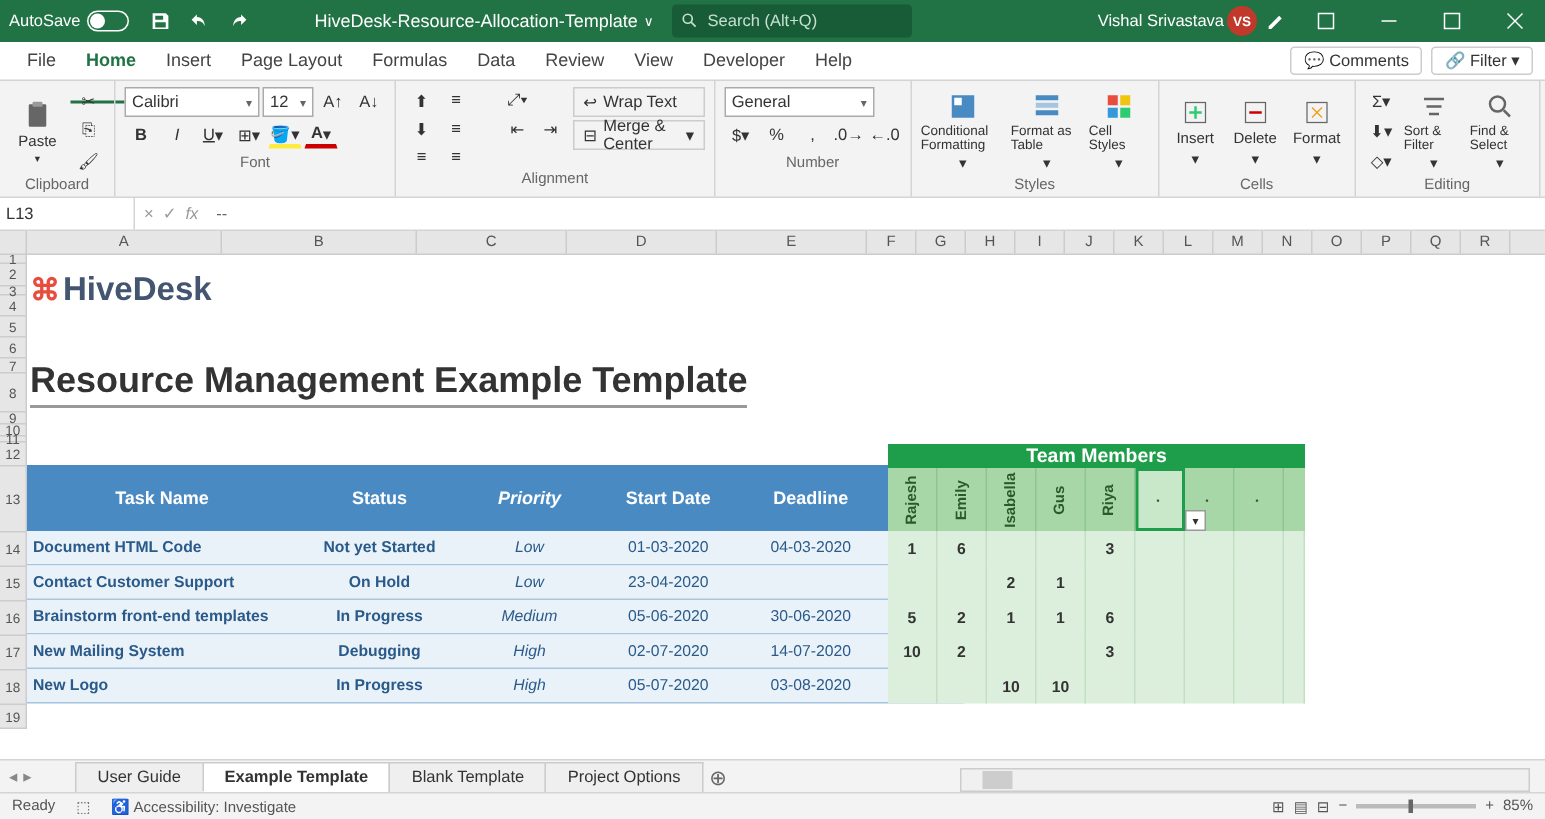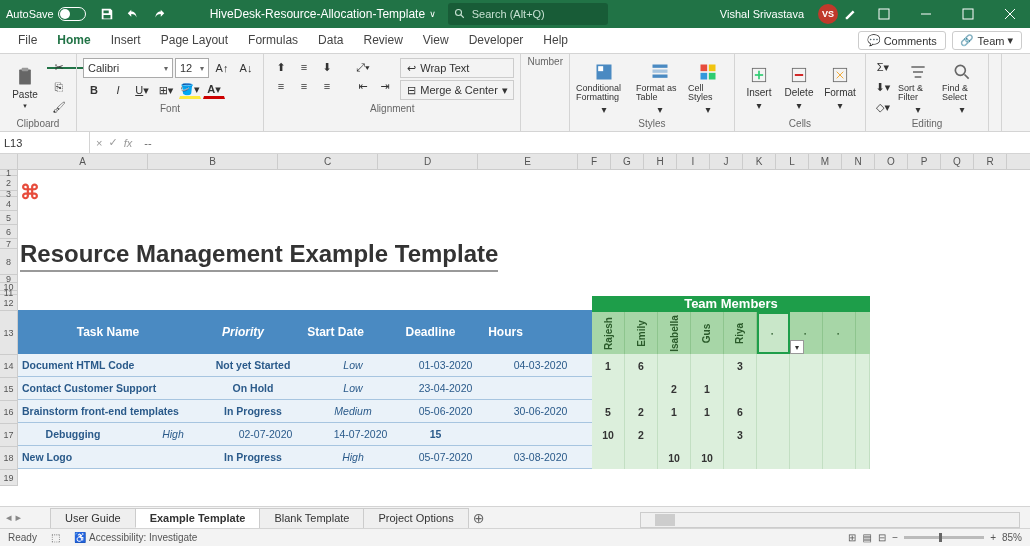--- a/index.html
+++ b/index.html
@@ -9,21 +9,21 @@
 .titlebar { background:#217346; height:28px; display:flex; align-items:center; color:#fff; padding:0 0; }
 .titlebar .left { display:flex; align-items:center; gap:4px; }
 .autosave { display:flex; align-items:center; gap:4px; font-size:11px; padding:2px 6px; }
 .toggle { width:28px; height:14px; border:1px solid #fff; border-radius:7px; position:relative; }
 .toggle::after { content:""; width:10px; height:10px; background:#fff; border-radius:50%; position:absolute; left:1px; top:1px; }
 .tb-icon { width:22px; height:22px; display:flex; align-items:center; justify-content:center; cursor:pointer; }
 .tb-icon svg { fill:#fff; }
 .filename { margin-left:40px; font-size:12px; display:flex; align-items:center; gap:4px; }
 .searchbox { margin-left:12px; background:#185c37; height:22px; width:160px; border-radius:3px; display:flex; align-items:center; padding:0 6px; color:#c5e0d1; gap:6px; }
 .titlebar .right { margin-left:auto; display:flex; align-items:center; gap:2px; }
-.user { font-size:11px; margin-right:12px; }
+.user { font-size:11px; margin-right:0; }
 .avatar { width:20px; height:20px; background:#c0392b; border-radius:50%; display:flex; align-items:center; justify-content:center; font-size:9px; font-weight:bold; }
 .win-btn { width:40px; height:28px; display:flex; align-items:center; justify-content:center; cursor:pointer; }
 .win-btn svg { stroke:#fff; fill:none; }
 
 
 .ribbon-tabs { background:#fff; height:26px; display:flex; align-items:center; border-bottom:1px solid #d4d4d4; padding:0 8px; }
 .rtab { padding:20px 10px; font-size:12px; cursor:pointer; color:#444; }
 .rtab.active { color:#217346; border-bottom:2px solid #217346; font-weight:600; }
 .ribbon-right { margin-left:auto; display:flex; gap:6px; align-items:center; }
 .rbtn { border:1px solid #ccc; padding:2px 8px; border-radius:3px; font-size:11px; display:flex; align-items:center; gap:3px; cursor:pointer; }
@@ -175,21 +175,21 @@
       <div class="rtab">Page Layout</div>
       <div class="rtab">Formulas</div>
       <div class="rtab">Data</div>
       <div class="rtab">Review</div>
       <div class="rtab">View</div>
       <div class="rtab">Developer</div>
       <div class="rtab">Help</div>
     </div>
   <div class="ribbon-right">
     <div class="rbtn">💬 <span>Comments</span></div>
-    <div class="rbtn">🔗 <span>Team</span> ▾</div>
+    <div class="rbtn">🔗 <span>Filter</span> ▾</div>
   </div>
 </div>
 
 <div class="ribbon">
   <div class="rgroup">
     <div class="rgroup-body">
       <div class="big-btn">
           <svg viewBox="0 0 24 24" fill="#666">
             <rect x="5" y="3" width="14" height="18" rx="1"></rect>
             <rect x="8" y="1" width="8" height="4" rx="1" fill="#999"></rect>
@@ -246,20 +246,30 @@
         </div>
       </div>
       <div class="btn-col">
         <div class="wide-btn">↩ <span>Wrap Text</span></div>
         <div class="wide-btn">⊟ <span>Merge &amp; Center</span> ▾</div>
       </div>
     </div>
     <div class="rgroup-label">Alignment</div>
   </div>
   <div class="rgroup">
+    <div class="rgroup-body" style="flex-direction:column;gap:3px">
+      <div class="combo" style="width:100px">General</div>
+      <div class="font-row">
+        <div class="mini-btn">$▾</div>
+        <div class="mini-btn">%</div>
+        <div class="mini-btn">,</div>
+        <div class="mini-btn">.0→</div>
+        <div class="mini-btn">←.0</div>
+      </div>
+    </div>
     <div class="rgroup-label">Number</div>
   </div>
   <div class="rgroup">
     <div class="rgroup-body">
       <div class="big-btn" style="width:56px"><svg viewBox="0 0 24 24" fill="#4a8ac2">
             <rect x="3" y="3" width="18" height="18"></rect>
             <rect x="5" y="5" width="6" height="6" fill="#fff"></rect>
           </svg><span style="font-size:9px;line-height:1">Conditional Formatting</span>▾</div>
       <div class="big-btn" style="width:48px"><svg viewBox="0 0 24 24" fill="#4a8ac2">
             <rect x="3" y="3" width="18" height="4"></rect>
@@ -365,26 +375,28 @@
       <div class="rh" style="height: 23px; line-height: 23px;">14</div>
       <div class="rh" style="height: 23px; line-height: 23px;">15</div>
       <div class="rh" style="height: 23px; line-height: 23px;">16</div>
       <div class="rh" style="height: 23px; line-height: 23px;">17</div>
       <div class="rh" style="height: 23px; line-height: 23px;">18</div>
       <div class="rh" style="height: 16px; line-height: 16px;">19</div>
     </div>
   <div class="sheet">
     <div style="position:absolute;top:6px;left:2px" class="logo-text">
       <span class="logo-glyph">⌘</span>
+        <span>HiveDesk</span>
     </div>
     <div style="position:absolute;top:70px;left:2px" class="doc-title">Resource Management Example Template</div>
 
     <div class="task-table">
       <div class="th-row" id="throw">
           <div class="th" style="width: 180px;">Task Name</div>
+          <div class="th" style="width: 110px;">Status</div>
           <div class="th" style="width: 90px; font-style: italic;">Priority</div>
           <div class="th" style="width: 95px;">Start Date</div>
           <div class="th" style="width: 95px;">Deadline</div>
           <div class="th" style="width: 55px;">Hours</div>
         </div>
       <div id="taskrows">
           <div class="td-row">
             <div class="td left bold" style="width: 180px;">Document HTML Code</div>
             <div class="td bold" style="width: 110px;">Not yet Started</div>
             <div class="td em" style="width: 90px;">Low</div>
@@ -402,20 +414,21 @@
           </div>
           <div class="td-row">
             <div class="td left bold" style="width: 180px;">Brainstorm front-end templates</div>
             <div class="td bold" style="width: 110px;">In Progress</div>
             <div class="td em" style="width: 90px;">Medium</div>
             <div class="td " style="width: 95px;">05-06-2020</div>
             <div class="td " style="width: 95px;">30-06-2020</div>
             <div class="td bold" style="width: 55px;">15</div>
           </div>
           <div class="td-row">
+            <div class="td left bold" style="width: 180px;">New Mailing System</div>
             <div class="td bold" style="width: 110px;">Debugging</div>
             <div class="td em" style="width: 90px;">High</div>
             <div class="td " style="width: 95px;">02-07-2020</div>
             <div class="td " style="width: 95px;">14-07-2020</div>
             <div class="td bold" style="width: 55px;">15</div>
           </div>
           <div class="td-row">
             <div class="td left bold" style="width: 180px;">New Logo</div>
             <div class="td bold" style="width: 110px;">In Progress</div>
             <div class="td em" style="width: 90px;">High</div>

